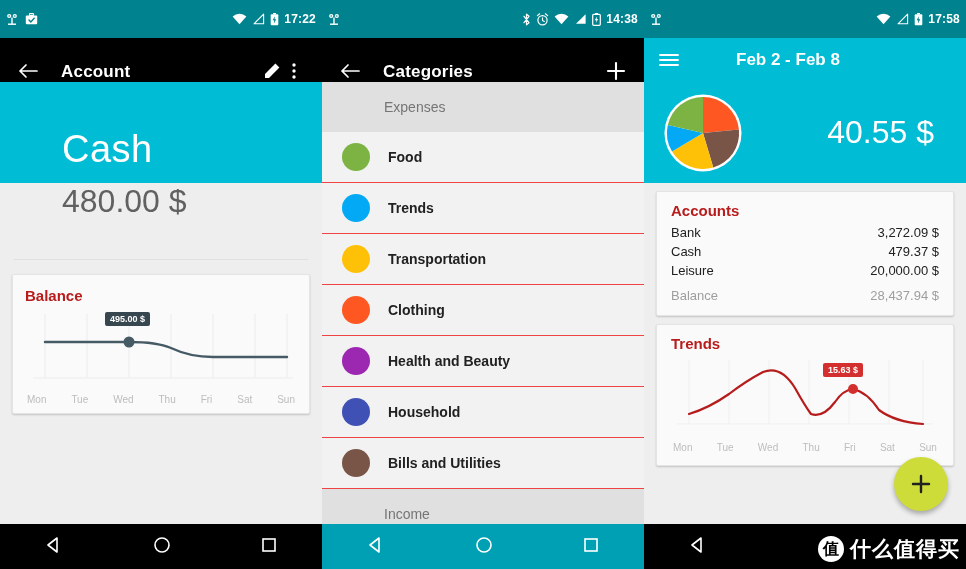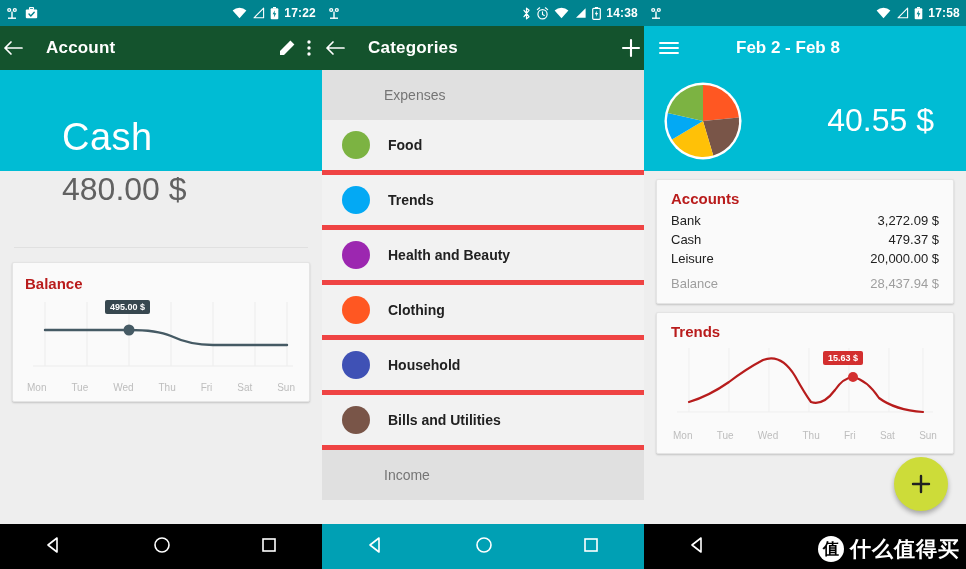--- a/index.html
+++ b/index.html
@@ -1,30 +1,30 @@
 <!DOCTYPE html>
 <html><head>
 <meta charset="utf-8">
 <style>
   html,body{margin:0;padding:0;background:#000;}
   body{width:966px;height:569px;font-family:"Liberation Sans",sans-serif;overflow:hidden;}
   .screens{display:flex;width:966px;height:569px;}
   .screen{width:322px;height:569px;position:relative;overflow:hidden;background:#eeeeee;}
 
   
-  .statusbar{height:26px;background:#00838f;display:flex;align-items:center;
+  .statusbar{height:38px;background:#00838f;display:flex;align-items:center;
              padding:0 6px;box-sizing:border-box;color:#fff;}
   .sb-left{display:flex;align-items:center;gap:7px;}
   .sb-right{margin-left:auto;display:flex;align-items:center;gap:5px;}
   .sb-time{font-size:12px;font-weight:bold;letter-spacing:.2px;}
   .sb-ico{display:block;}
 
   
-  .appbar{height:44px;background:#14532d;display:flex;align-items:center;
-          padding:0 2px;box-sizing:border-box;color:#fff;}
+  .appbar{height:44px;background:#000000;display:flex;align-items:flex-end;
+          padding:0 17px;box-sizing:border-box;color:#fff;}
   .appbar .title{font-size:17px;font-weight:bold;margin-left:22px;letter-spacing:.2px;}
   .appbar .spacer{flex:1;}
   .ab-ico{width:22px;height:22px;display:flex;align-items:center;justify-content:center;}
 
   
   .hero{background:#00bcd4;height:101px;position:relative;}
   .hero .acct-name{position:absolute;left:62px;bottom:12px;color:#fff;
                    font-size:38px;font-weight:300;letter-spacing:.5px;}
   .amount-row{height:76px;display:flex;align-items:flex-start;}
   .amount-row .amount{margin-left:62px;font-size:32px;color:#616161;font-weight:300;}
@@ -37,21 +37,21 @@
   .daylabels span{font-size:10px;color:#bdbdbd;}
   .tip{position:absolute;background:#37474f;color:#fff;font-size:9px;font-weight:bold;
        padding:2px 5px;border-radius:2px;white-space:nowrap;}
   .tip.red{background:#d32f2f;}
 
   
   .section-hdr{background:#e0e0e0;height:50px;display:flex;align-items:center;
                padding-left:62px;box-sizing:border-box;}
   .section-hdr span{color:#757575;font-size:14px;}
   .list-row{height:50px;display:flex;align-items:center;background:#f2f2f2;
-            border-bottom:5px solid #ef4444;}
+            border-bottom:1px solid #ef4444;}
   .dot{width:28px;height:28px;border-radius:50%;margin-left:20px;}
   .list-row .lbl{margin-left:18px;font-size:14px;font-weight:bold;color:#212121;}
 
   
   .hdr3{background:#00bcd4;height:145px;box-sizing:border-box;}
   .hdr3 .bar{height:44px;display:flex;align-items:center;padding:0 14px;color:#fff;gap:34px;}
   .hdr3 .bar .title{font-size:17px;font-weight:bold;margin-left:22px;}
   .hdr3 .body{display:flex;align-items:center;height:101px;padding:0 18px;box-sizing:border-box;}
   .hdr3 .total{margin-left:auto;color:#fff;font-size:32px;font-weight:300;padding-right:14px;}
   .acc-card{background:#fafafa;border:1px solid #e4e4e4;border-radius:2px;
@@ -250,26 +250,30 @@
 
     <div class="list-row">
       <span class="dot" style="background:#7cb342"></span>
       <span class="lbl">Food</span>
     </div>
     <div class="list-row">
       <span class="dot" style="background:#03a9f4"></span>
       <span class="lbl">Trends</span>
     </div>
     <div class="list-row">
+      <span class="dot" style="background:#ffc107"></span>
+      <span class="lbl">Transportation</span>
+    </div>
+    <div class="list-row">
+      <span class="dot" style="background:#ff5722"></span>
+      <span class="lbl">Clothing</span>
+    </div>
+    <div class="list-row">
       <span class="dot" style="background:#9c27b0"></span>
       <span class="lbl">Health and Beauty</span>
-    </div>
-    <div class="list-row">
-      <span class="dot" style="background:#ff5722"></span>
-      <span class="lbl">Clothing</span>
     </div>
     <div class="list-row">
       <span class="dot" style="background:#3f51b5"></span>
       <span class="lbl">Household</span>
     </div>
     <div class="list-row">
       <span class="dot" style="background:#795548"></span>
       <span class="lbl">Bills and Utilities</span>
     </div>
 

